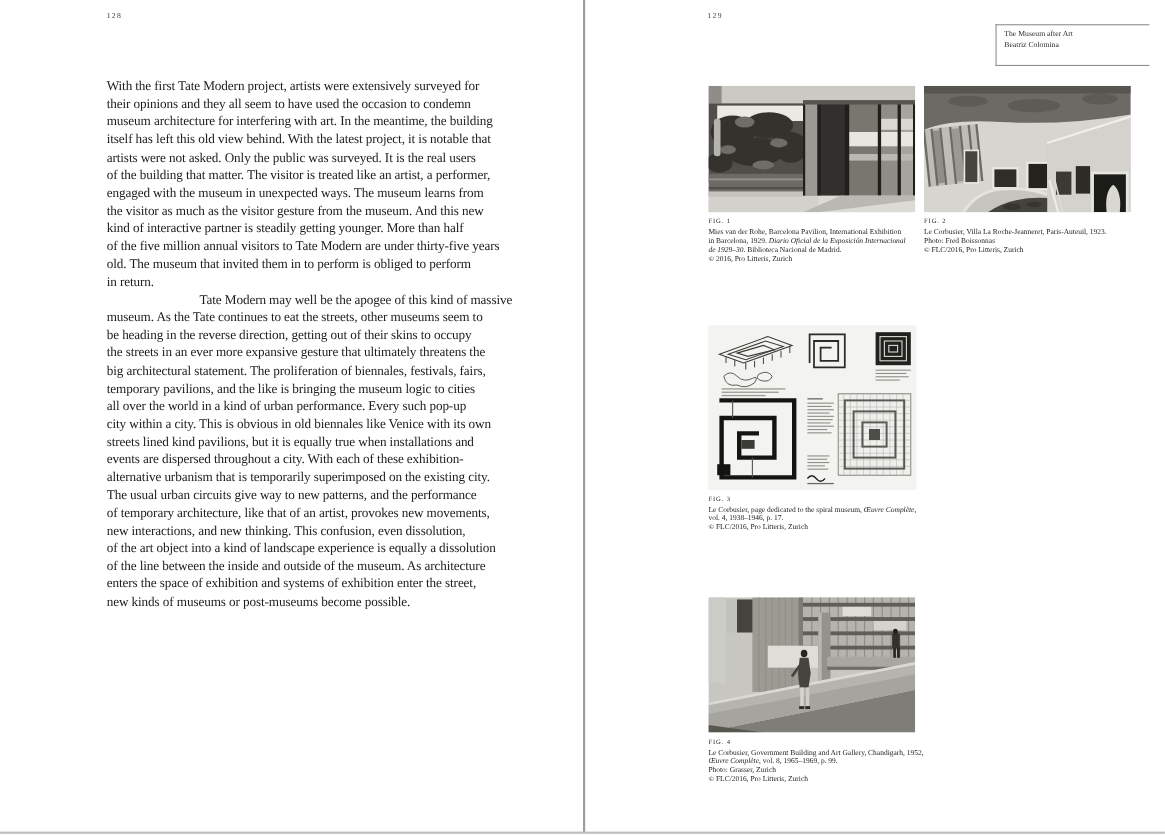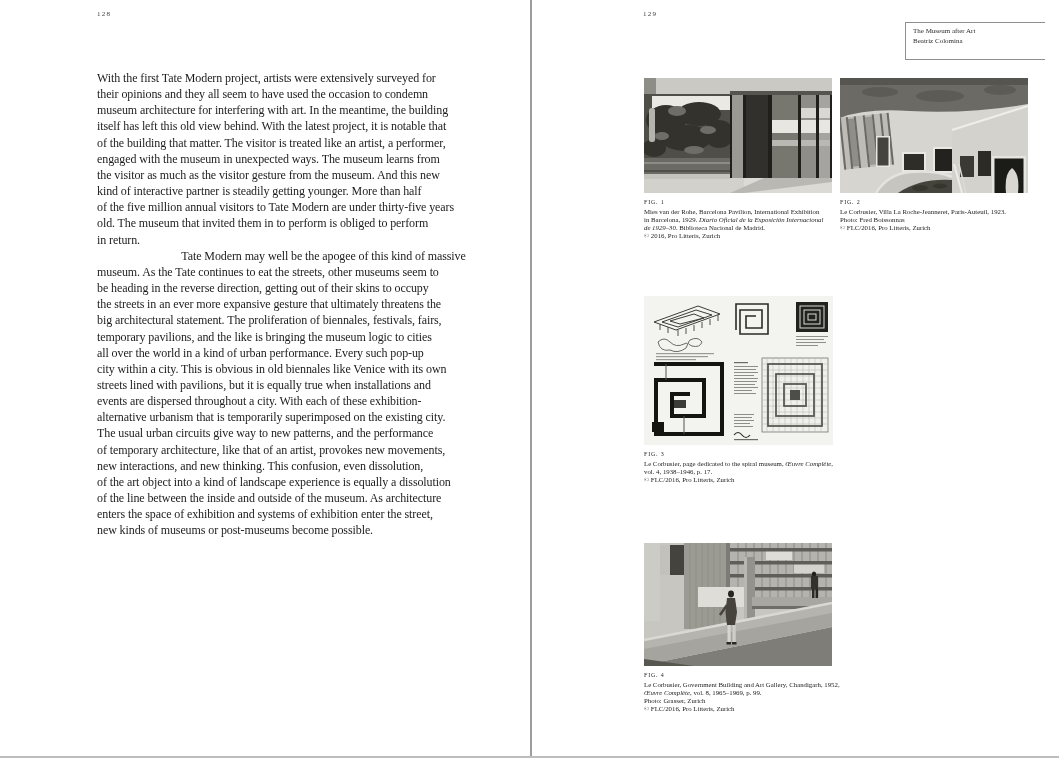--- a/index.html
+++ b/index.html
@@ -37,38 +37,39 @@
 <div class="spread">
 
   <div>
     <div class="pageno pageno-left">128</div>
     <div class="bodytext">
       <div class="para para-1">
           <div class="line">With the first Tate Modern project, artists were extensively surveyed for</div>
           <div class="line">their opinions and they all seem to have used the occasion to condemn</div>
           <div class="line">museum architecture for interfering with art. In the meantime, the building</div>
           <div class="line">itself has left this old view behind. With the latest project, it is notable that</div>
+          <div class="line">artists were not asked. Only the public was surveyed. It is the real users</div>
           <div class="line">of the building that matter. The visitor is treated like an artist, a performer,</div>
           <div class="line">engaged with the museum in unexpected ways. The museum learns from</div>
           <div class="line">the visitor as much as the visitor gesture from the museum. And this new</div>
           <div class="line">kind of interactive partner is steadily getting younger. More than half</div>
           <div class="line">of the five million annual visitors to Tate Modern are under thirty-five years</div>
           <div class="line">old. The museum that invited them in to perform is obliged to perform</div>
           <div class="line">in return.</div>
         </div>
       <div class="para para-2">
           <div class="line">Tate Modern may well be the apogee of this kind of massive</div>
           <div class="line">museum. As the Tate continues to eat the streets, other museums seem to</div>
           <div class="line">be heading in the reverse direction, getting out of their skins to occupy</div>
           <div class="line">the streets in an ever more expansive gesture that ultimately threatens the</div>
           <div class="line">big architectural statement. The proliferation of biennales, festivals, fairs,</div>
           <div class="line">temporary pavilions, and the like is bringing the museum logic to cities</div>
           <div class="line">all over the world in a kind of urban performance. Every such pop-up</div>
           <div class="line">city within a city. This is obvious in old biennales like Venice with its own</div>
-          <div class="line">streets lined with pavilions, but it is equally true when installations and</div>
+          <div class="line">streets lined kind pavilions, but it is equally true when installations and</div>
           <div class="line">events are dispersed throughout a city. With each of these exhibition-</div>
           <div class="line">alternative urbanism that is temporarily superimposed on the existing city.</div>
           <div class="line">The usual urban circuits give way to new patterns, and the performance</div>
           <div class="line">of temporary architecture, like that of an artist, provokes new movements,</div>
           <div class="line">new interactions, and new thinking. This confusion, even dissolution,</div>
           <div class="line">of the art object into a kind of landscape experience is equally a dissolution</div>
           <div class="line">of the line between the inside and outside of the museum. As architecture</div>
           <div class="line">enters the space of exhibition and systems of exhibition enter the street,</div>
           <div class="line">new kinds of museums or post-museums become possible.</div>
         </div>

